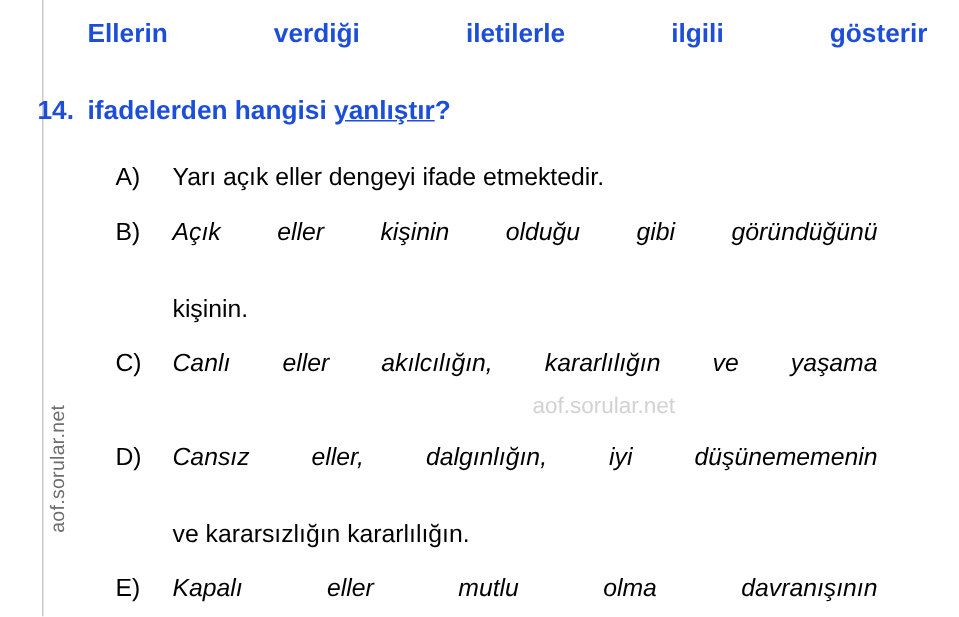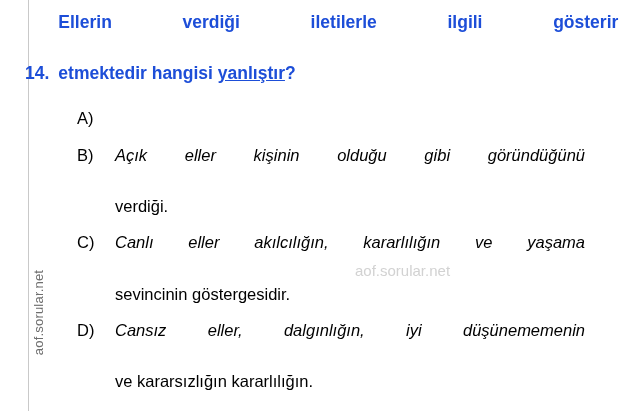--- a/index.html
+++ b/index.html
@@ -145,43 +145,45 @@
   <div class="side-watermark">aof.sorular.net</div>
 
   <div class="center-watermark">aof.sorular.net</div>
 
   <div class="content">
 
     <div class="stem">
       <div class="stem-number">14.</div>
       <div class="stem-text">
         <span class="line1">Ellerin verdiği iletilerle ilgili gösterir</span>
-        <span>etmektedir hangisi </span><span class="u">yanlıştır</span><span>?</span>
+        <span>ifadelerden hangisi </span><span class="u">yanlıştır</span><span>?</span>
       </div>
     </div>
 
     <div class="options">
 
       <div class="option">
         <div class="option-letter">A)</div>
+        <div class="option-text">
+          <span>Yarı açık eller dengeyi ifade etmektedir.</span>
+        </div>
       </div>
 
       <div class="option">
         <div class="option-letter">B)</div>
         <div class="option-text">
           <span class="jline">Açık eller kişinin olduğu gibi göründüğünü</span>
-          <span>verdiği.</span>
+          <span>kişinin.</span>
         </div>
       </div>
 
       <div class="option">
         <div class="option-letter">C)</div>
         <div class="option-text">
           <span class="jline">Canlı eller akılcılığın, kararlılığın ve yaşama</span>
-          <span>sevincinin göstergesidir.</span>
         </div>
       </div>
 
       <div class="option">
         <div class="option-letter">D)</div>
         <div class="option-text">
           <span class="jline">Cansız eller, dalgınlığın, iyi düşünememenin</span>
           <span>ve kararsızlığın kararlılığın.</span>
         </div>
       </div>

